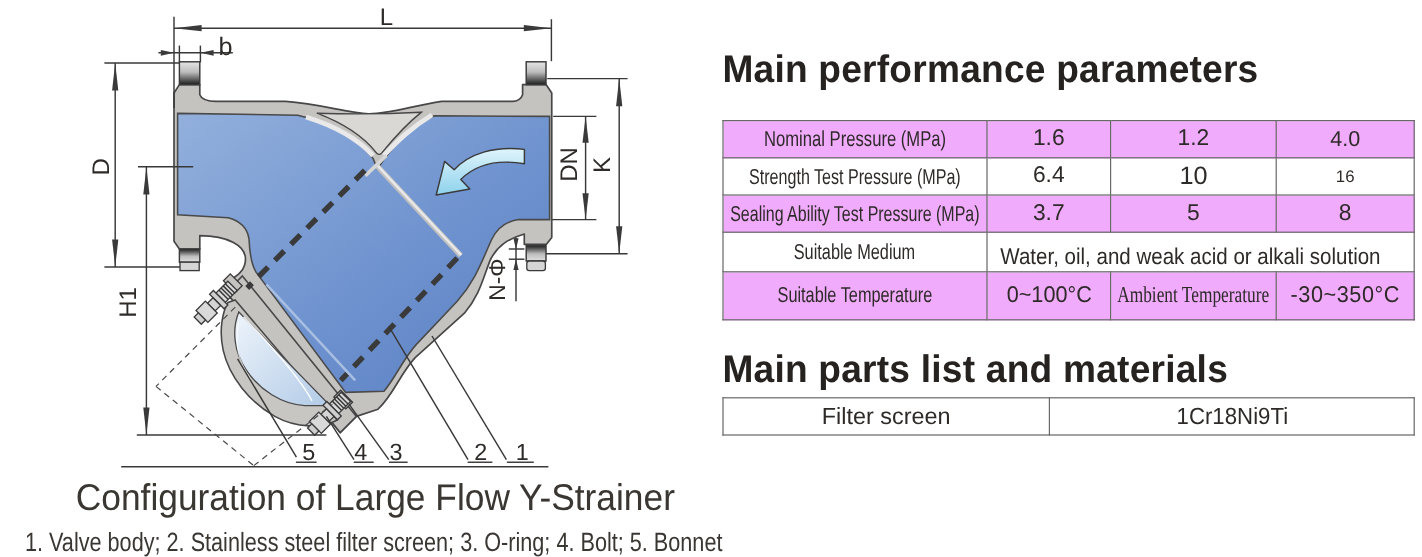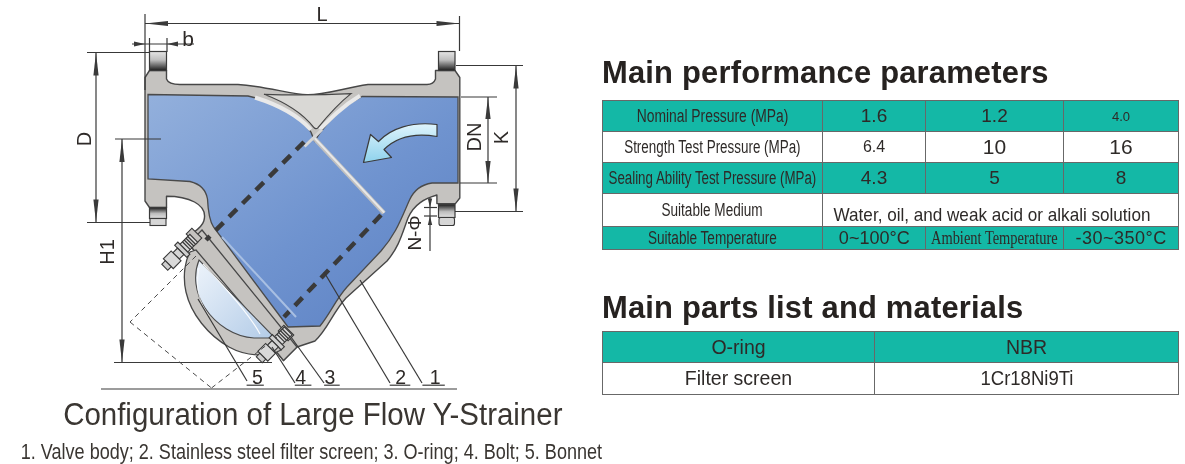--- a/index.html
+++ b/index.html
@@ -4,21 +4,21 @@
 <style>
   html,body{margin:0;padding:0;background:#ffffff;}
   body{width:1185px;height:464px;position:relative;overflow:hidden;
        font-family:"Liberation Sans", sans-serif;}
   #diagram{position:absolute;left:0;top:0;}
   .rtitle{position:absolute;left:602px;font-weight:700;color:#262220;
           font-size:32px;letter-spacing:0.2px;white-space:nowrap;line-height:1;}
   table{border-collapse:collapse;position:absolute;table-layout:fixed;}
   td{border:1.4px solid #686868;text-align:center;vertical-align:middle;
      color:#2e2a28;padding:0;}
-  .gray{background:#14b8a6;}
+  .gray{background:#f0abfc;}
   .fx{display:flex;width:100%;justify-content:center;align-items:center;overflow:visible;box-sizing:border-box;}
   .fx span{white-space:nowrap;display:block;}
 </style>
 </head>
 <body>
 
 <svg id="diagram" width="600" height="464" viewBox="0 0 600 464">
   <defs>
     <linearGradient id="blu" x1="0" y1="0" x2="1" y2="1">
       <stop offset="0" stop-color="#93b0dc"></stop>
@@ -237,73 +237,73 @@
 </svg>
 
 <div class="fx" style="position:absolute;left:63px;top:398px;width:500px;height:34px;">
   <span style="font-size:31px;color:#3a3632;transform:scaleX(0.95);">Configuration of Large Flow Y-Strainer</span>
 </div>
 
 <div class="fx" style="position:absolute;left:0px;top:440px;width:622px;height:24px;">
   <span style="font-size:22px;color:#3a3632;transform:scaleX(0.82);">1. Valve body; 2. Stainless steel filter screen; 3. O-ring; 4. Bolt; 5. Bonnet</span>
 </div>
 
-<div class="rtitle" style="top:56px;"><span style="display:inline-block;transform:scaleX(0.966);transform-origin:0 0;">Main performance parameters</span></div>
+<div class="rtitle" style="top:41px;"><span style="display:inline-block;transform:scaleX(0.966);transform-origin:0 0;">Main performance parameters</span></div>
 
 <table style="left:602px;top:100px;width:577px;border:1.4px solid #525252;">
   <colgroup>
       <col style="width:220px">
       <col style="width:103px">
       <col style="width:138px">
       <col>
     </colgroup>
   <tbody>
       <tr class="gray" style="height:31.2px;">
     <td>
           <div class="fx">
             <span style="font-size:18px;transform:scaleX(0.77);">Nominal Pressure (MPa)</span>
           </div>
         </td>
     <td style="font-size:19px;">1.6</td>
         <td style="font-size:19px;">1.2</td>
-        <td style="font-size:13px;">4.0</td>
+        <td style="font-size:18px;">4.0</td>
   </tr>
   <tr style="height:31.2px;">
     <td>
           <div class="fx">
             <span style="font-size:18px;transform:scaleX(0.745);">Strength Test Pressure (MPa)</span>
           </div>
         </td>
-    <td style="font-size:16px;">6.4</td>
+    <td style="font-size:19px;">6.4</td>
         <td style="font-size:21px;">10</td>
-        <td style="font-size:21px;">16</td>
+        <td style="font-size:14px;">16</td>
   </tr>
   <tr class="gray" style="height:31px;margin-left:29px;">
     <td>
           <div class="fx">
             <span style="font-size:18px;transform:scaleX(0.74);">Sealing Ability Test Pressure (MPa)</span>
           </div>
         </td>
-    <td style="font-size:19px;">4.3</td>
+    <td style="font-size:19px;">3.7</td>
         <td style="font-size:19px;">5</td>
         <td style="font-size:19px;">8</td>
   </tr>
   <tr style="height:31px;">
     <td>
           <div class="fx">
             <span style="font-size:18px;transform:scaleX(0.755);">Suitable Medium</span>
           </div>
         </td>
     <td colspan="3">
           <div class="fx" style="padding-right:16px;margin-top:10px;">
             <span style="font-size:19px;transform:scaleX(0.90);">Water, oil, and weak acid or alkali solution</span>
           </div>
         </td>
   </tr>
-  <tr class="gray" style="height:23px;">
+  <tr class="gray" style="height:40px;">
     <td>
           <div class="fx">
             <span style="font-size:18px;transform:scaleX(0.755);">Suitable Temperature</span>
           </div>
         </td>
     <td>
           <div class="fx">
             <span style="font-size:19px;transform:scaleX(0.95);">0~100°C</span>
           </div>
         </td>
@@ -322,24 +322,20 @@
   </table>
 
 <div class="rtitle" style="top:291px;"><span style="display:inline-block;transform:scaleX(0.966);transform-origin:0 0;">Main parts list and materials</span></div>
 
 <table style="left:602px;top:331px;width:577px;border:1.4px solid #525252;">
   <colgroup>
       <col style="width:272px">
       <col>
     </colgroup>
   <tbody>
-  <tr class="gray" style="height:31.3px;">
-        <td style="font-size:19.5px;">O-ring</td>
-        <td style="font-size:19.5px;">NBR</td>
-      </tr>
   <tr style="height:31.3px;">
         <td>
           <div class="fx">
             <span style="font-size:19.5px;">Filter screen</span>
           </div>
         </td>
       <td>
           <div class="fx">
             <span style="font-size:19.5px;transform:scaleX(0.95);">1Cr18Ni9Ti</span>
           </div>

